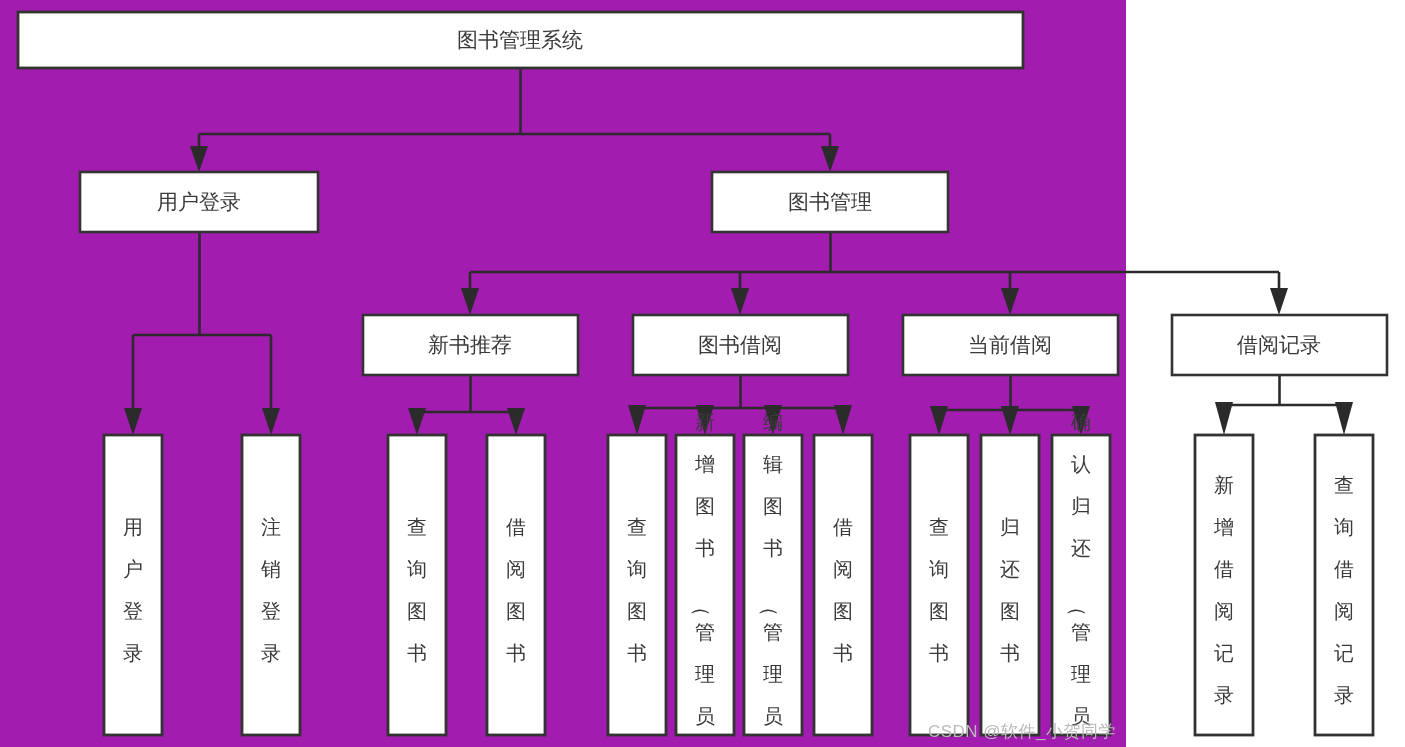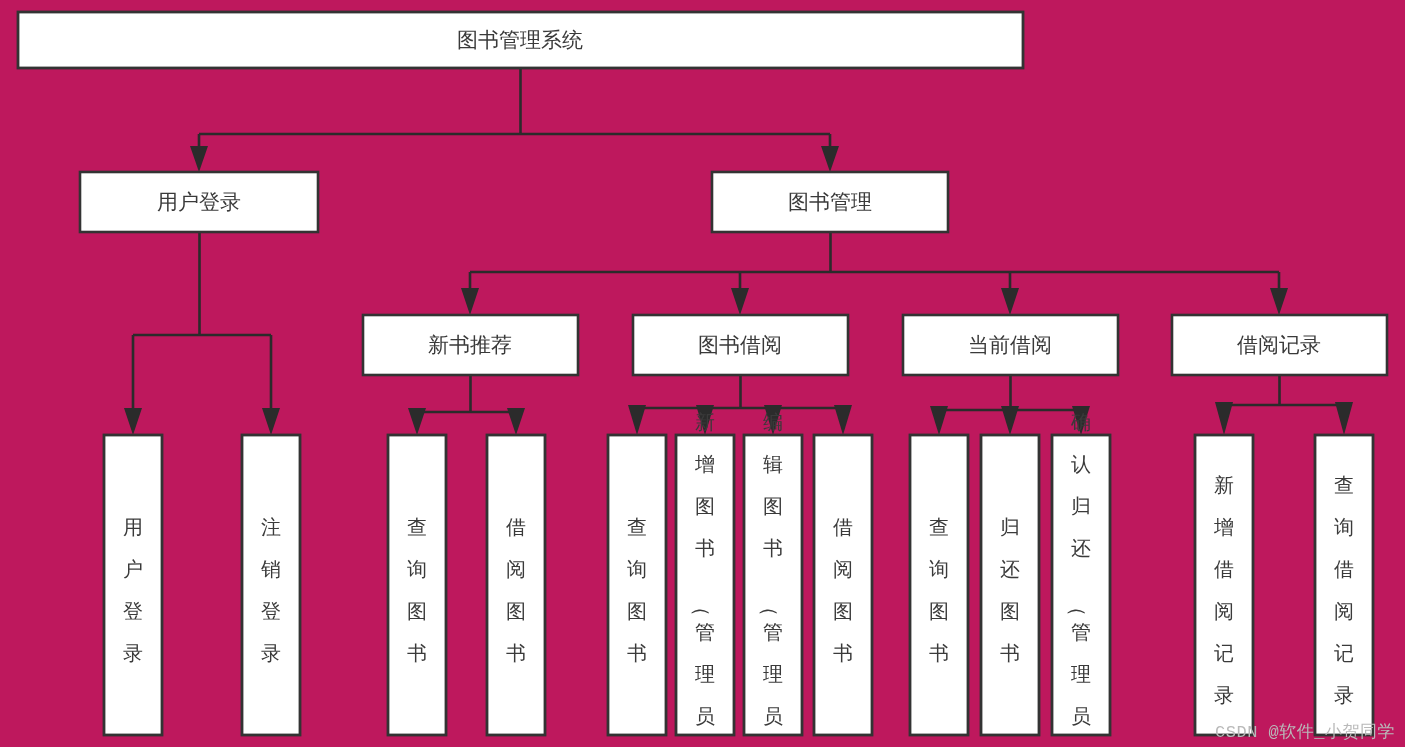--- a/index.html
+++ b/index.html
@@ -9,23 +9,23 @@
     background: #ffffff;
   }
   body {
     width: 1405px;
     height: 747px;
     overflow: hidden;
     font-family: "DejaVu Sans", "Liberation Sans", sans-serif;
   }
   #diagram-root {
     position: relative;
-    width: 1405px;
+    width: 1126px;
     height: 747px;
-    background: #be185d;
+    background: #a21caf;
   }
   svg.flow {
     position: absolute;
     left: 0;
     top: 0;
     width: 1405px;
     height: 747px;
     display: block;
   }
   .node-rect {
@@ -53,21 +53,21 @@
     text-anchor: middle;
     dominant-baseline: middle;
   }
   text.node-label.leaf-label {
     font-size: 20px;
   }
   .watermark {
     position: absolute;
     right: 10px;
     bottom: 4px;
-    font-family: Liberation Mono, monospace;
+    font-family: Liberation Sans, sans-serif;
     font-size: 17px;
     color: #b9b9b9;
     white-space: nowrap;
     letter-spacing: 0.5px;
     pointer-events: none;
   }
 </style>
 </head>
 <body>
 

